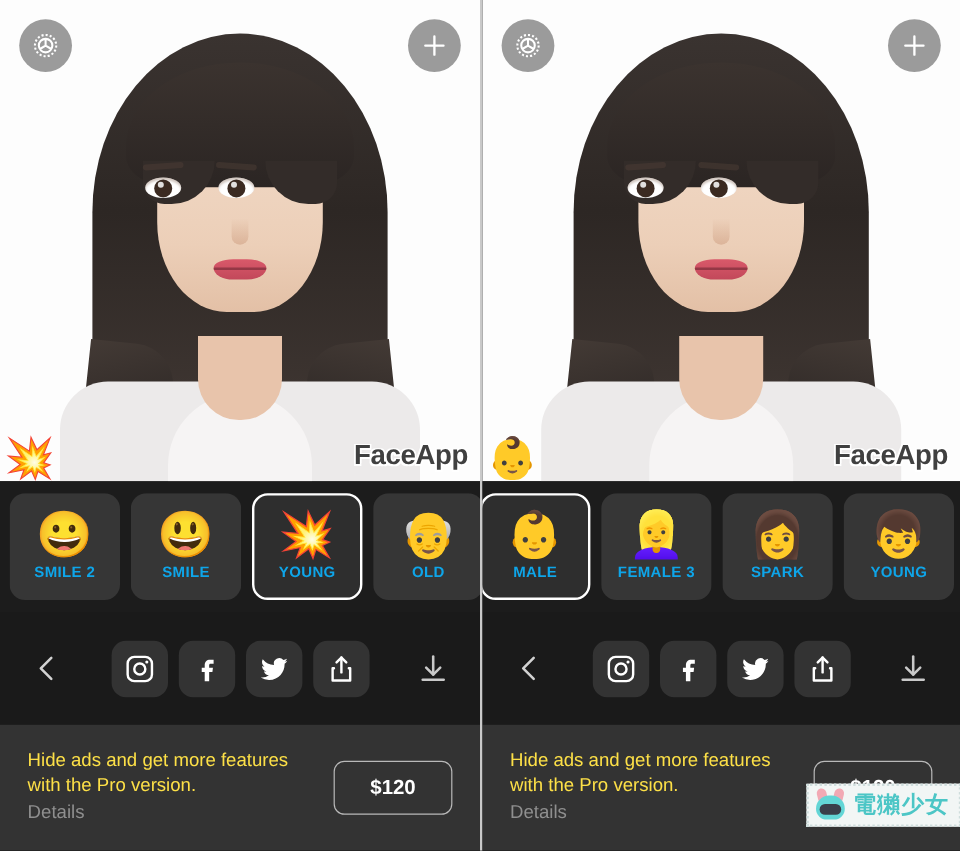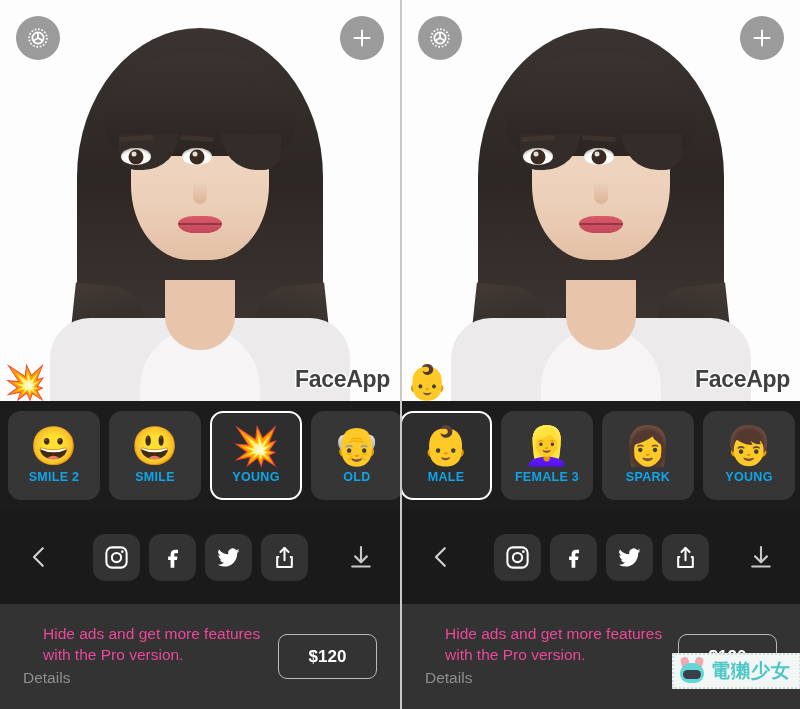--- a/index.html
+++ b/index.html
@@ -104,21 +104,21 @@
     display:flex; align-items:center; justify-content:center; }
   .sq-btn svg { width:27px; height:27px; display:block; }
   .tb-dl { width:34px; height:34px; display:flex; align-items:center;
     justify-content:center; }
   .tb-back svg,.tb-dl svg { width:30px; height:30px; display:block; }
 
   
   .promo { position:relative; height:105px; background:#333333;
     display:flex; align-items:center; padding:0 23px; }
   .promo-txt { flex:1; }
-  .promo-txt .line { font-size:15.5px; color:#ec4899; line-height:1.36;margin-left:20px; }
+  .promo-txt .line { font-size:15.5px; color:#fde047; line-height:1.36; }
   .promo-txt .details { font-size:15.5px; color:#8f8f8f; line-height:1.5;
     margin-top:1px; }
   .price-btn { width:99px; height:45px; border:1.3px solid #b9b9b9;
     border-radius:9px; background:transparent; color:#ffffff;
     font-size:17px; font-weight:bold; display:flex; align-items:center;
     justify-content:center;text-align:center; }
 
   
   .brand-wm { position:absolute; right:-1px; bottom:20px; height:36px;
     background:#f2f6f5; border:2px dotted #cfdedd;

